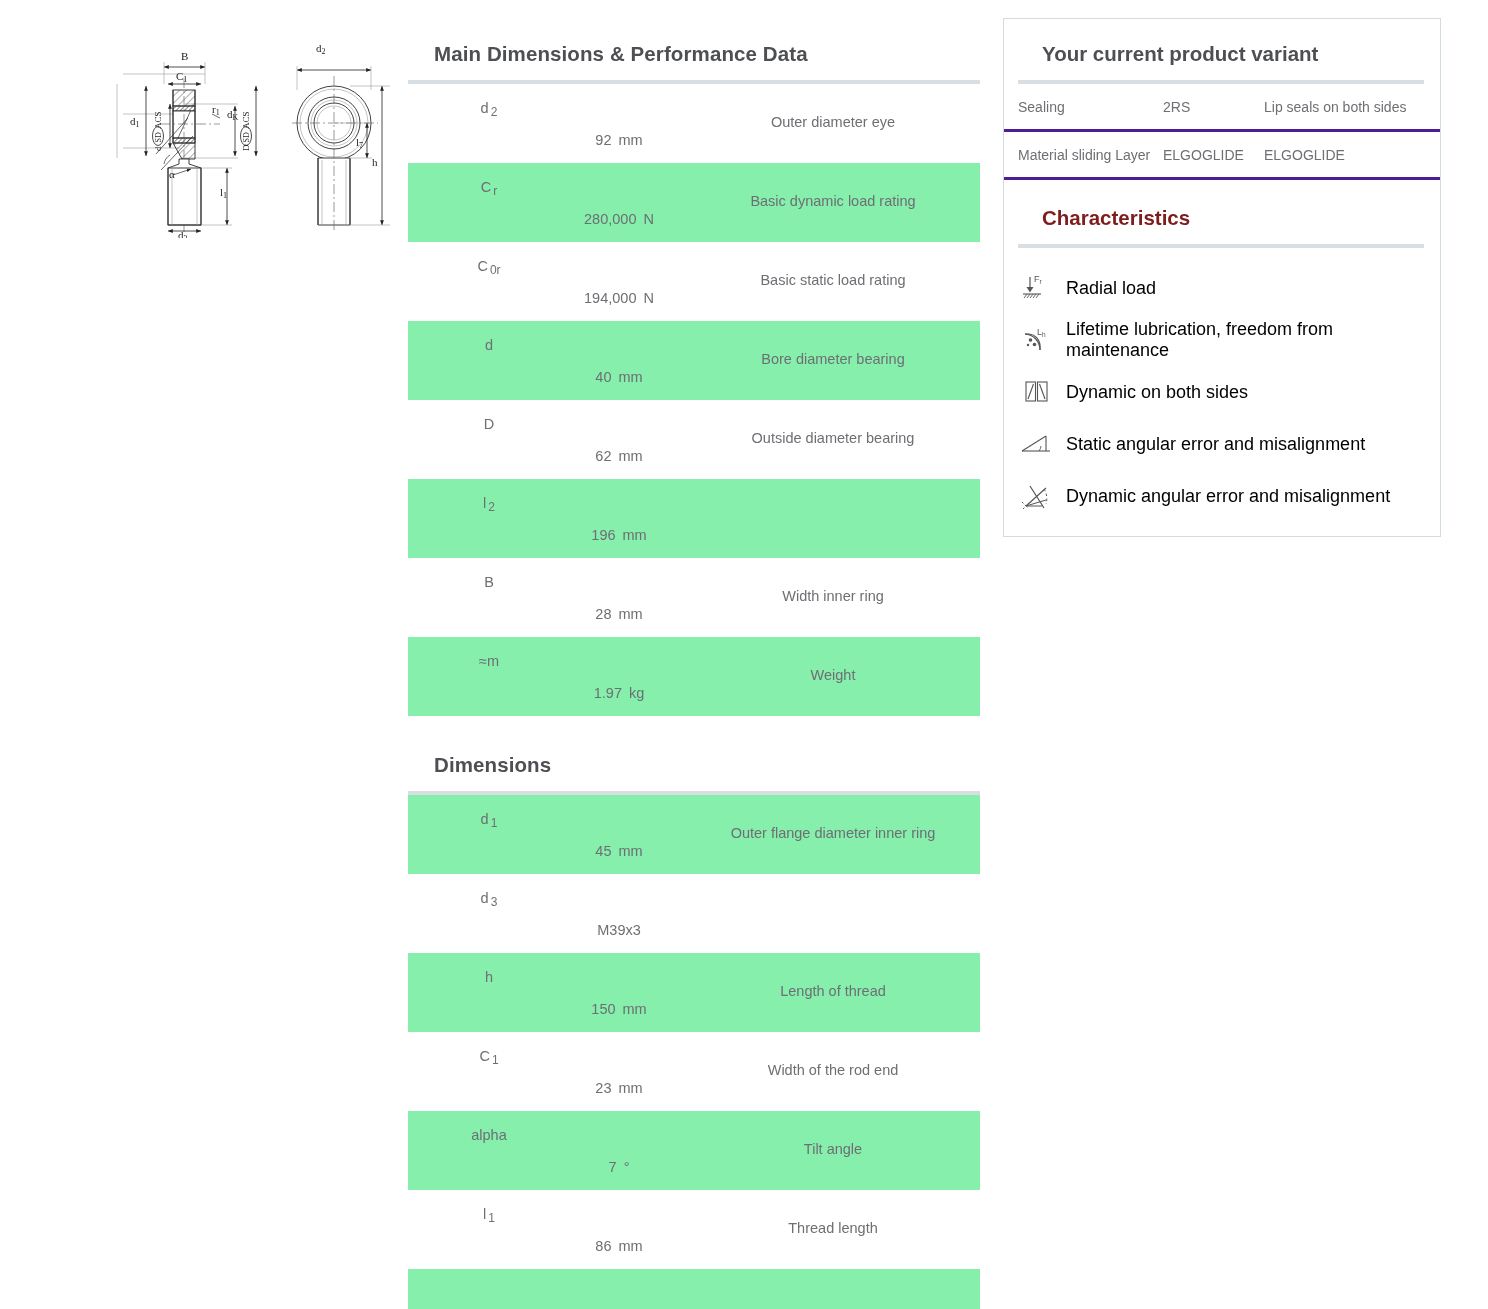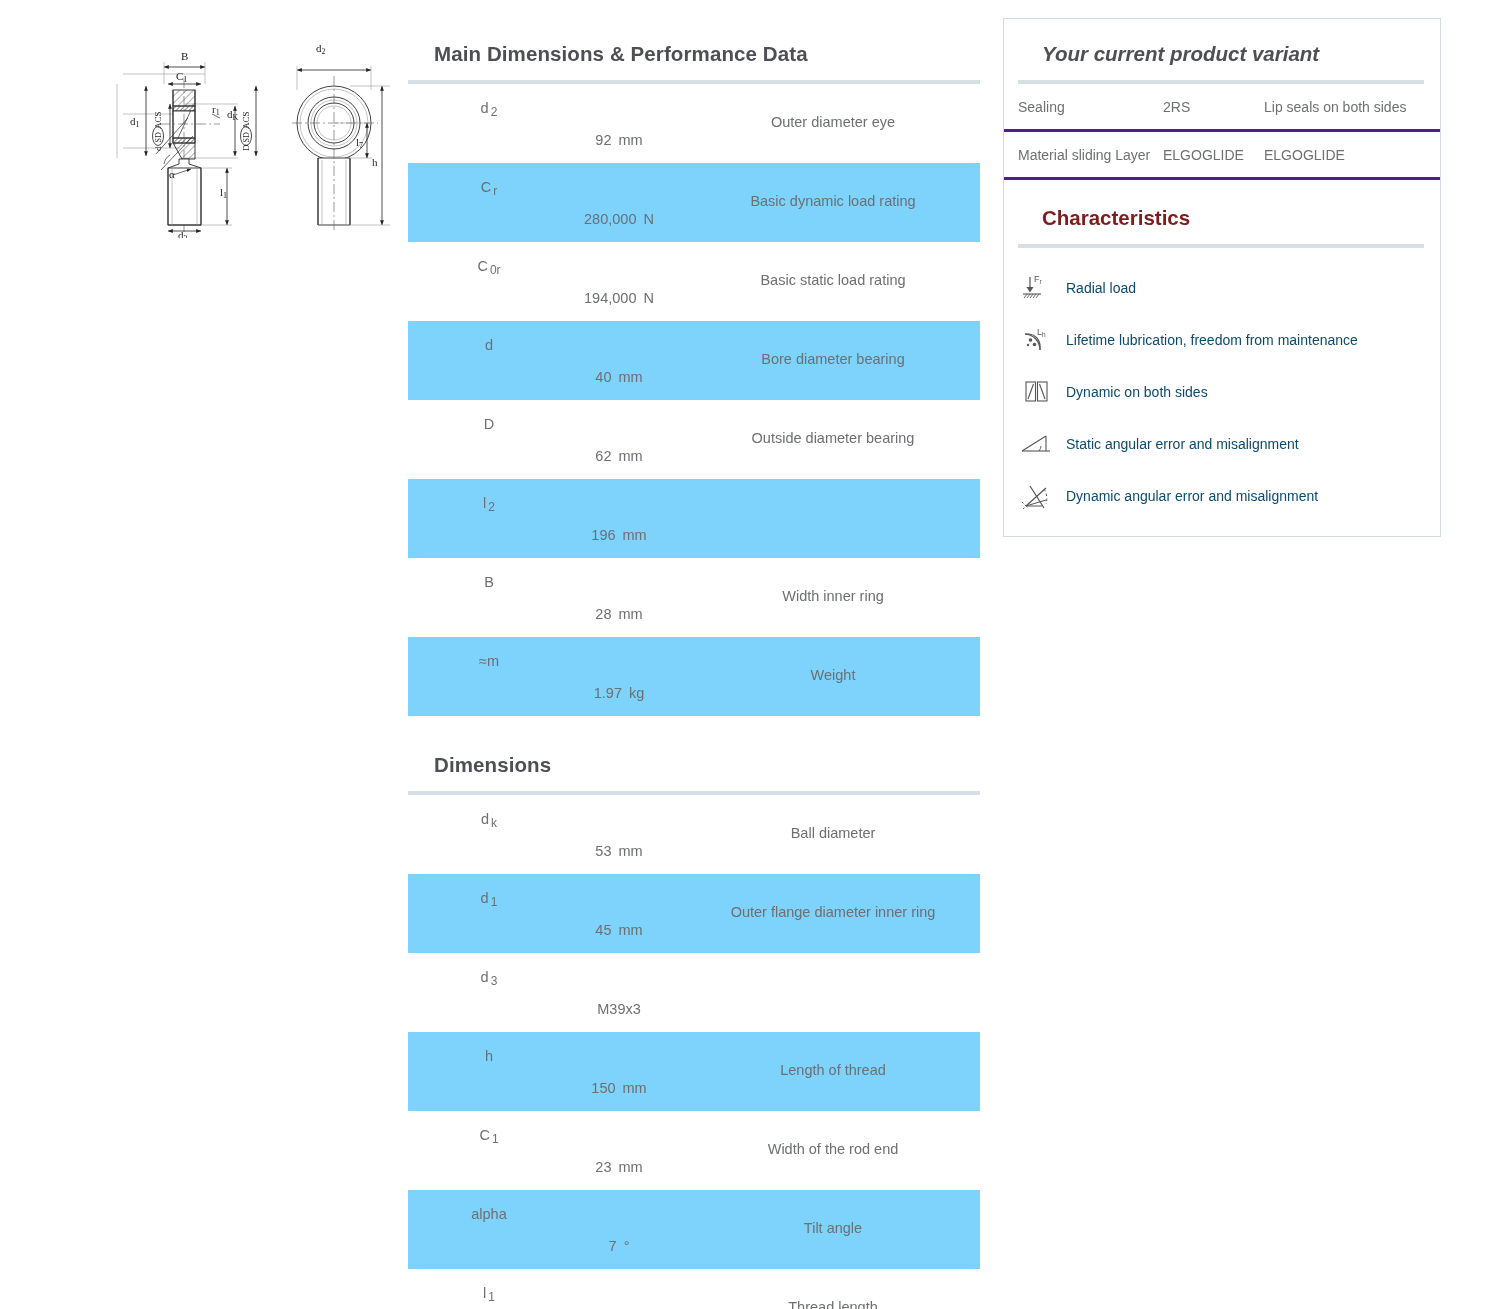--- a/index.html
+++ b/index.html
@@ -47,21 +47,21 @@
     width: 572px;
   }
   .spec-table { width: 572px; text-align: center; }
   .spec-row {
     display: flex;
     align-items: flex-start;
     min-height: 49px;
     padding-top: 16px;
     padding-bottom: 15px;
   }
-  .spec-row.alt { background: #7dd3fc; }
+  .spec-row.alt { background: #86efac; }
   .c-sym {
     width: 136px;
     padding-left: 26px;
     font-size: 14.5px;
     color: #6d6f73;
     white-space: nowrap;
   }
   .c-sym sub {
     font-size: 12px;
     vertical-align: baseline;
@@ -93,21 +93,20 @@
     width: 438px;
     height: 519px;
     border: 1px solid #d3dbe2;
     background: #ffffff;
   }
   .card-title {
     font-size: 20.5px;
     font-weight: bold;
     color: #4d4f53;
     padding: 23px 0 0 38px;
-    font-style: italic;
   }
   .card-rule {
     height: 4px;
     background: #d7dee4;
     margin: 14px 16px 0 14px;
   }
   .variant-row {
     display: flex;
     align-items: center;
     height: 48px;
@@ -135,22 +134,22 @@
   }
   .char-icon {
     width: 40px;
     height: 40px;
     flex: 0 0 40px;
     display: flex;
     align-items: center;
     justify-content: center;
   }
   .char-label {
-    font-size: 14px;
-    color: #0c4a6e;
+    font-size: 18px;
+    color: #000000;
     padding-left: 8px;
   }
 </style>
 </head>
 <body>
 
 <div class="drawing-area">
   <svg width="330" height="220" viewBox="0 0 330 220">
     <defs>
       <pattern id="hatchA" width="5" height="5" patternTransform="rotate(45)" patternUnits="userSpaceOnUse">
@@ -343,25 +342,20 @@
       <div class="spec-row alt">
         <div class="c-sym">≈m</div>
         <div class="c-val">1.97<span class="unit">kg</span></div>
         <div class="c-desc">Weight</div>
       </div>
     </div>
 
   <div class="section-title title-dims">Dimensions</div>
   <div class="rule"></div>
   <div class="spec-table" id="dims-table">
-      <div class="spec-row">
-        <div class="c-sym">d<sub>k</sub></div>
-        <div class="c-val">53<span class="unit">mm</span></div>
-        <div class="c-desc">Ball diameter</div>
-      </div>
       <div class="spec-row alt">
         <div class="c-sym">d<sub>1</sub></div>
         <div class="c-val">45<span class="unit">mm</span></div>
         <div class="c-desc">Outer flange diameter inner ring</div>
       </div>
       <div class="spec-row">
         <div class="c-sym">d<sub>3</sub></div>
         <div class="c-val">M39x3</div>
       </div>
       <div class="spec-row alt">

